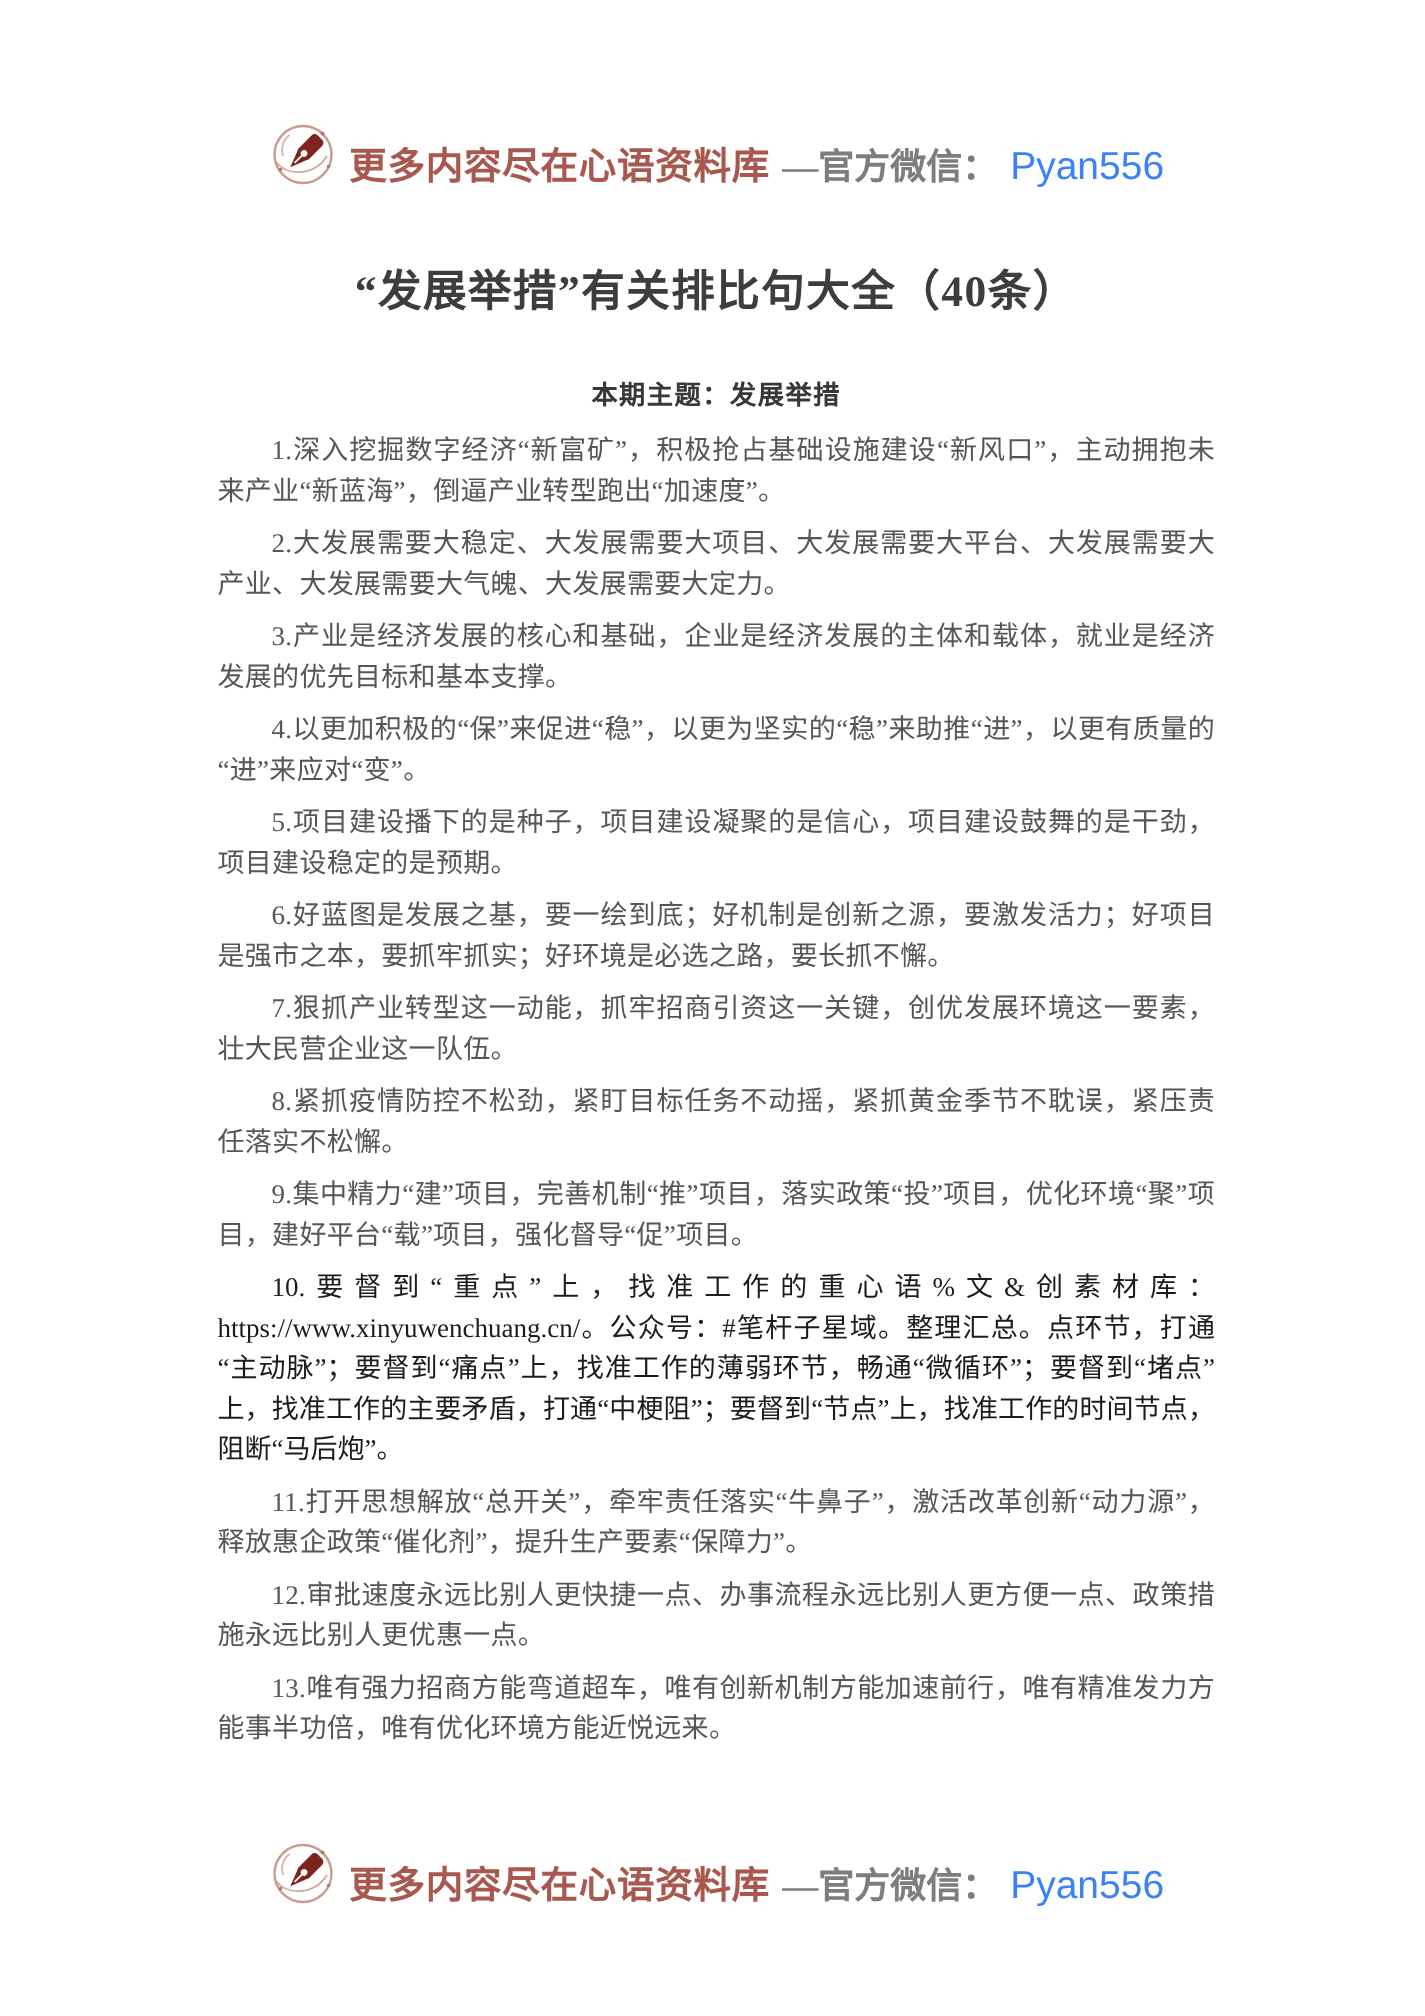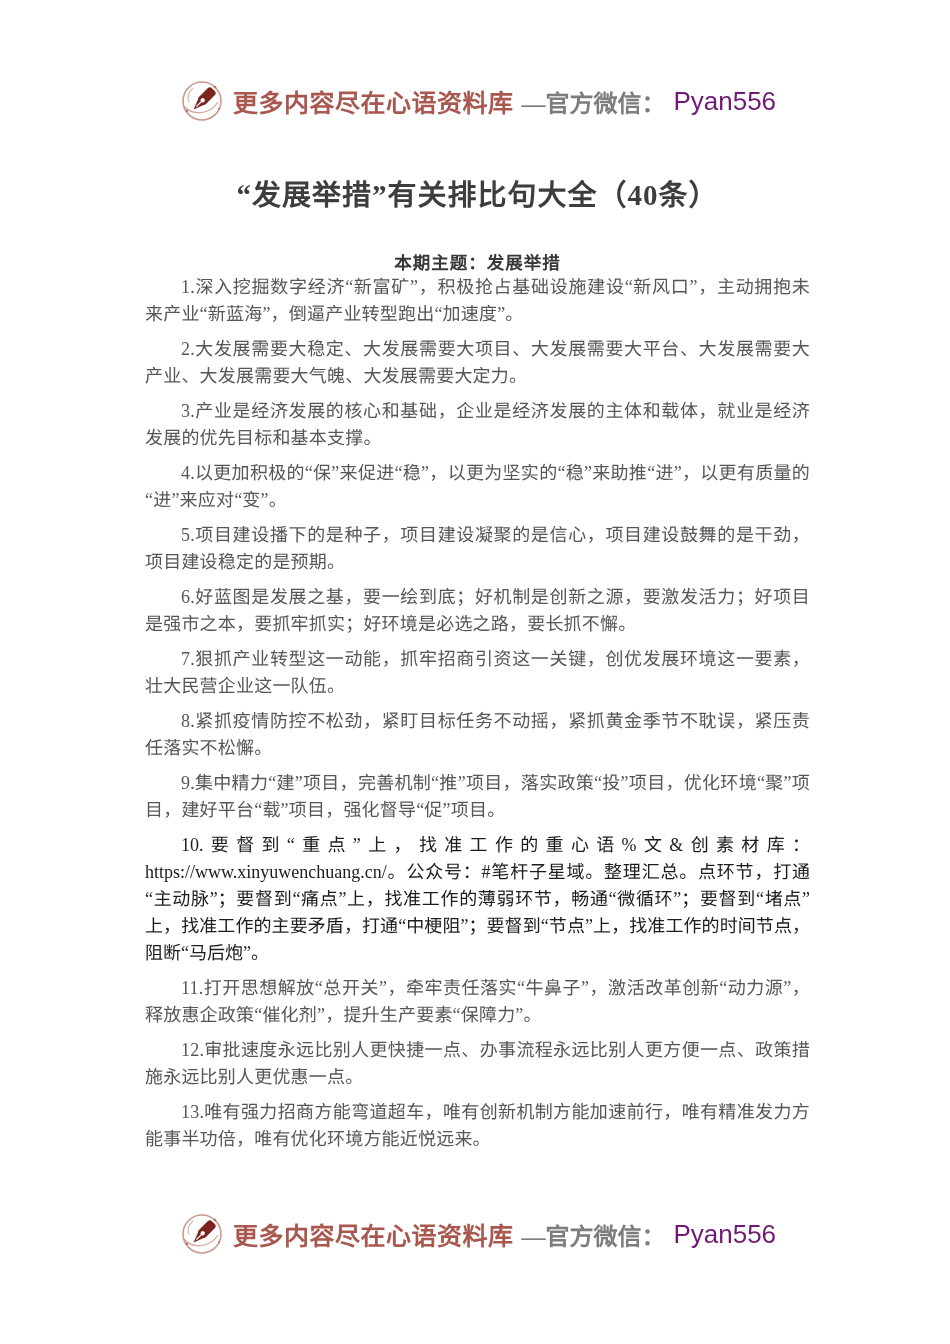--- a/index.html
+++ b/index.html
@@ -14,42 +14,42 @@
   .page {
     width: 950px;
     height: 1344px;
     padding: 0 140px 0 145px;
     position: relative;
   }
 
   
   .brandbar {
     display: flex;
-    align-items: center;
+    align-items: flex-end;
     justify-content: center;
     gap: 8px;
     height: 50px;
     white-space: nowrap;
   }
   .brandbar.top { padding-top: 0; margin-top: 76px; }
   .brandbar.bottom { margin-top: 56px; }
   .logo-wrap { width: 46px; height: 46px; flex: 0 0 auto; display: inline-block; }
   .brand-main {
     color: #a8584e;
     font-size: 25px;
     font-weight: bold;
     letter-spacing: 0.5px;
   }
   .brand-sep {
     color: #7d7d7d;
     font-size: 24px;
     font-weight: bold;
   }
   .brand-id {
-    color: #701a75;
+    color: #3b82f6;
     font-size: 26px;
     font-family: "Liberation Sans", "DejaVu Sans", sans-serif;
   }
 
   
   h1.doc-title {
     margin: 50px 0 0 0;
     font-size: 29px;
     font-weight: bold;
     color: #3d3d3d;
@@ -60,21 +60,21 @@
   .doc-subtitle {
     margin-top: 34px;
     text-align: center;
     font-size: 17.5px;
     font-weight: bold;
     color: #383838;
     letter-spacing: 1px;
   }
 
   
-  .content { }
+  .content { margin-top: 13px; }
   p.item {
     margin: 0 0 8px 0;
     font-size: 18px;
     line-height: 27px;
     color: #565656;
     text-indent: 2em;
     text-align: justify;
     text-justify: inter-character;
     letter-spacing: 0.2px;
   }

